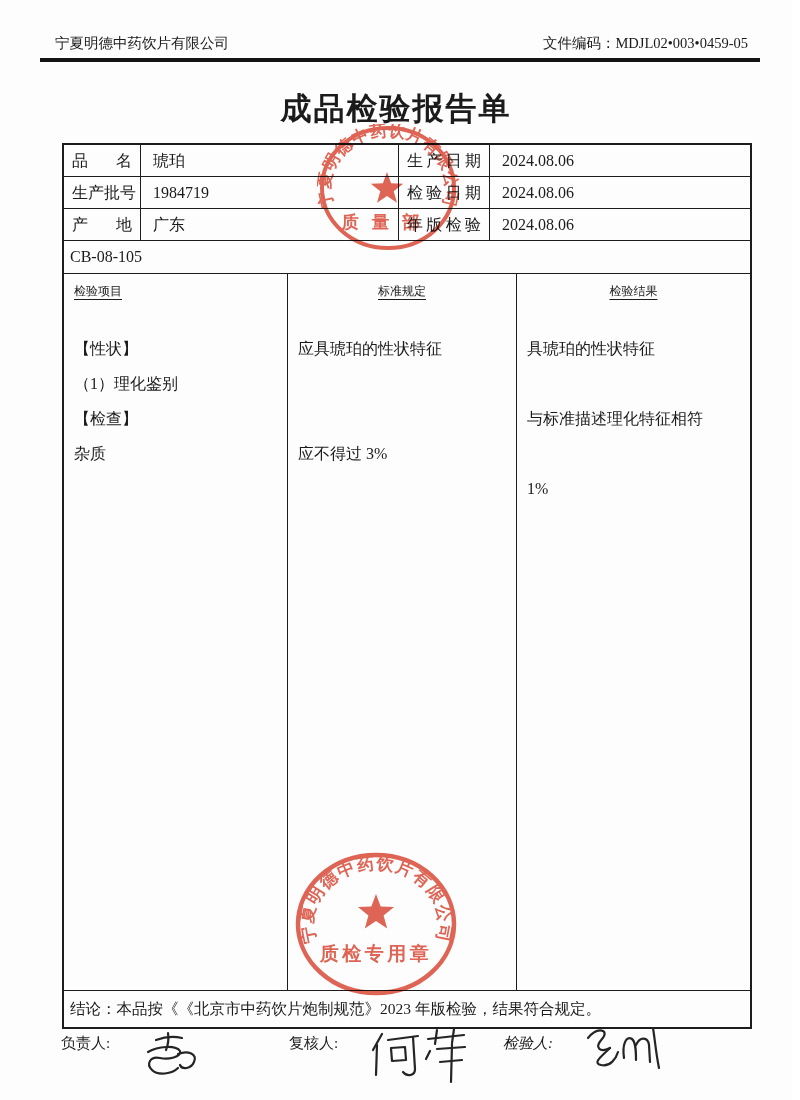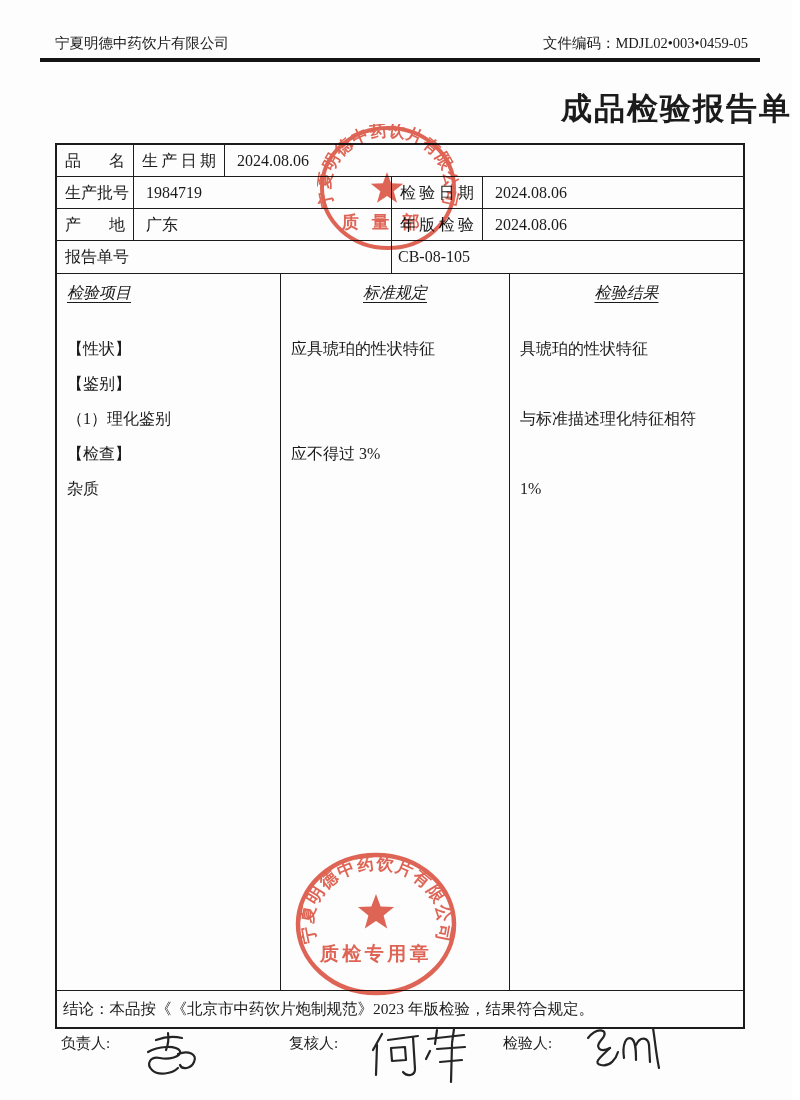--- a/index.html
+++ b/index.html
@@ -6,45 +6,45 @@
   html,body { background:#ffffff; }
   body { font-family:"Liberation Serif","DejaVu Serif",serif; color:#1b1b1b; }
   .page { position:relative; width:792px; height:1100px; background:#fdfdfd; overflow:hidden; }
 
   
   .hdr { position:absolute; left:55px; top:33px; width:693px; display:flex;
          justify-content:space-between; font-size:14.5px; line-height:20px; }
   .hdr-rule { position:absolute; left:40px; top:58px; width:720px; height:4px; background:#141414; }
 
   
-  .title { position:absolute; left:0; top:88px; width:100%; text-align:right;
+  .title { position:absolute; left:0; top:88px; width:100%; text-align:center;
            font-size:31px; font-weight:bold; letter-spacing:2px; }
 
   
-  .tbl { position:absolute; left:55px; top:143px; width:690px; height:886px;
+  .tbl { position:absolute; left:62px; top:143px; width:690px; height:886px;
          border:2px solid #1c1c1c; display:flex; flex-direction:column; background:transparent; }
   .irow { display:flex; height:32px; border-bottom:1px solid #1c1c1c; }
   .irow.r4 { height:33px; }
   .c { display:block; font-size:16px; line-height:31px; overflow:hidden; white-space:nowrap; }
   .irow.r4 .c { line-height:32px; }
   .lab { text-align:justify; text-align-last:justify; padding:0 8px; }
   .l1 { width:77px;  border-right:1px solid #1c1c1c; }
   .v1 { width:258px; border-right:1px solid #1c1c1c; padding-left:12px; }
   .l2 { width:91px;  border-right:1px solid #1c1c1c; }
   .v2 { flex:1; padding-left:12px; }
   .rl { width:335px; border-right:1px solid #1c1c1c; padding-left:8px; }
   .rv { flex:1; padding-left:6px; }
 
   
   .detail { display:flex; height:718px; border-bottom:1px solid #1c1c1c; }
   .dcol { padding-top:9px; }
   .dcol1 { width:224px; border-right:1px solid #1c1c1c; }
   .dcol2 { width:229px; border-right:1px solid #1c1c1c; }
   .dcol3 { flex:1; }
-  .dhead { height:26px; font-size:16px; text-align:center;font-style:italic; }
+  .dhead { height:26px; font-size:12px; text-align:center; }
   .dhead.left { text-align:left; padding-left:10px; }
   .uline { text-decoration:underline; text-underline-offset:4px; }
   .dlines { margin-top:22px; }
   .dline { height:35px; line-height:35px; font-size:16px; padding-left:10px; white-space:pre; }
 
   
   .concl { flex:1; font-size:15.5px; line-height:36px; padding-left:6px; white-space:nowrap; }
 
   
   .siglabel { position:absolute; font-size:15px; white-space:nowrap; }
@@ -66,49 +66,48 @@
     <span>文件编码：MDJL02•003•0459-05</span>
   </div>
   <div class="hdr-rule"></div>
 
   <div class="title">成品检验报告单</div>
 
   <div class="tbl">
 
     <div class="irow">
       <div class="c lab l1">品名</div>
+      <div class="c v1">琥珀</div>
       <div class="c lab l2">生产日期</div>
       <div class="c v2">2024.08.06</div>
     </div>
 
     <div class="irow">
       <div class="c lab l1">生产批号</div>
       <div class="c v1">1984719</div>
       <div class="c lab l2">检验日期</div>
       <div class="c v2">2024.08.06</div>
     </div>
 
     <div class="irow">
       <div class="c lab l1">产地</div>
       <div class="c v1">广东</div>
       <div class="c lab l2">年版检验</div>
       <div class="c v2">2024.08.06</div>
     </div>
 
     <div class="irow r4">
-      <div class="c rl">报告单号</div>
       <div class="c rv">CB-08-105</div>
     </div>
 
     <div class="detail">
       <div class="dcol dcol1">
         <div class="dhead left"><span class="uline">检验项目</span></div>
         <div class="dlines">
           <div class="dline">【性状】</div>
-          <div class="dline">【鉴别】</div>
           <div class="dline">（1）理化鉴别</div>
           <div class="dline">【检查】</div>
           <div class="dline">杂质</div>
         </div>
       </div>
       <div class="dcol dcol2">
         <div class="dhead"><span class="uline">标准规定</span></div>
         <div class="dlines">
           <div class="dline">应具琥珀的性状特征</div>
           <div class="dline"></div>
@@ -126,21 +125,21 @@
           <div class="dline">1%</div>
         </div>
       </div>
     </div>
 
     <div class="concl">结论：本品按《《北京市中药饮片炮制规范》2023 年版检验，结果符合规定。</div>
   </div>
 
   <span class="siglabel" style="left:61px;  top:1034px;">负责人:</span>
   <span class="siglabel" style="left:289px; top:1034px;text-align:right;">复核人:</span>
-  <span class="siglabel" style="left:503px; top:1034px;">检验人:</span>
+  <span class="siglabel" style="left:503px; top:1034px;font-style:italic;">检验人:</span>
 
   <svg class="sigsvg" style="left:132px; top:1030px;" width="82" height="54" viewBox="0 0 82 54">
     <path d="M24,10 C32,7 42,6 50,8"></path>
     <path d="M36,3 C37,9 36,15 34,20"></path>
     <path d="M16,22 C26,16 44,15 48,21 C50,27 36,30 28,28 C18,26 14,34 20,40 C26,46 40,44 46,38"></path>
     <path d="M46,24 C56,20 66,24 62,32 C59,39 50,40 48,35"></path>
   </svg>
 
   <svg class="sigsvg" style="left:366px; top:1026px;" width="110" height="60" viewBox="0 0 110 60">
     <path d="M16,8 L7,24"></path>

